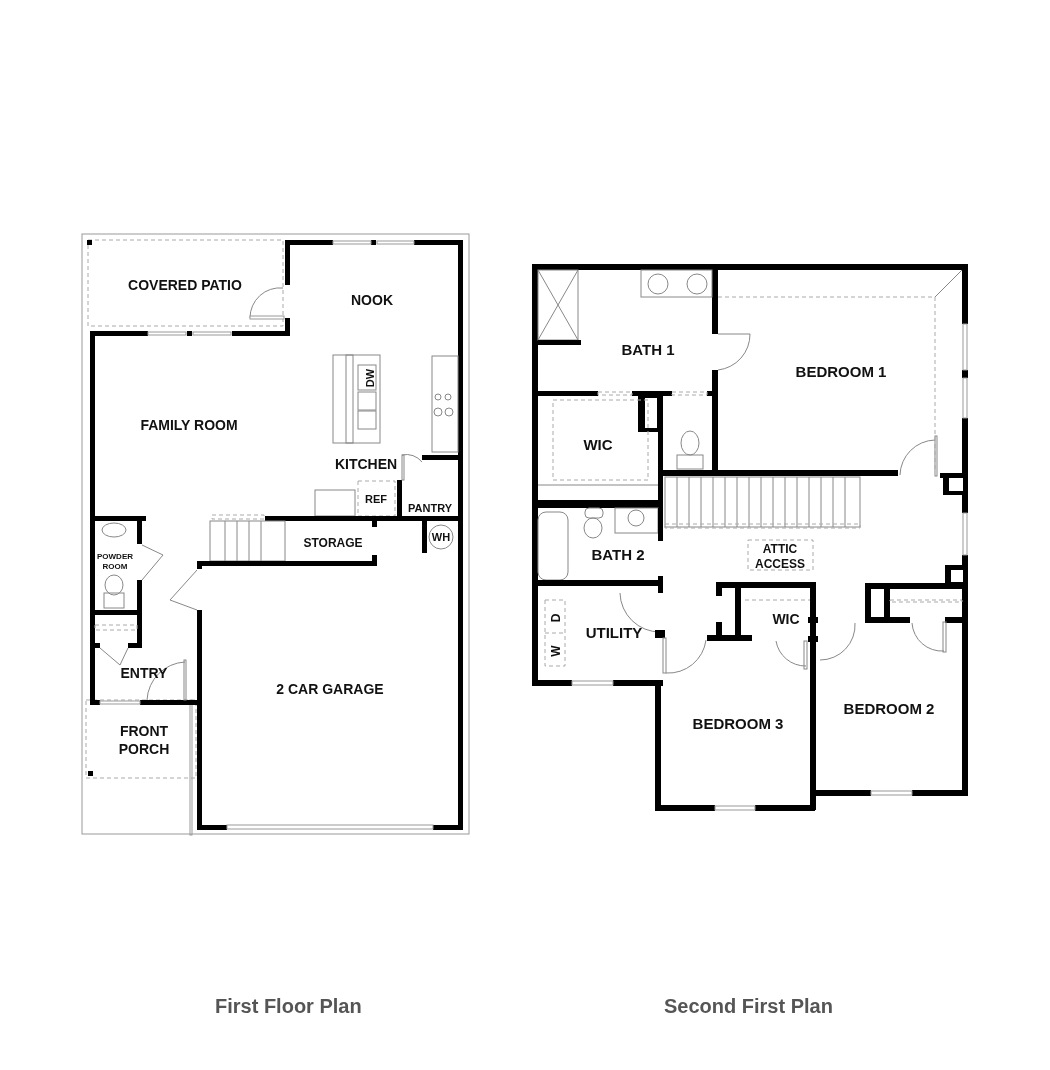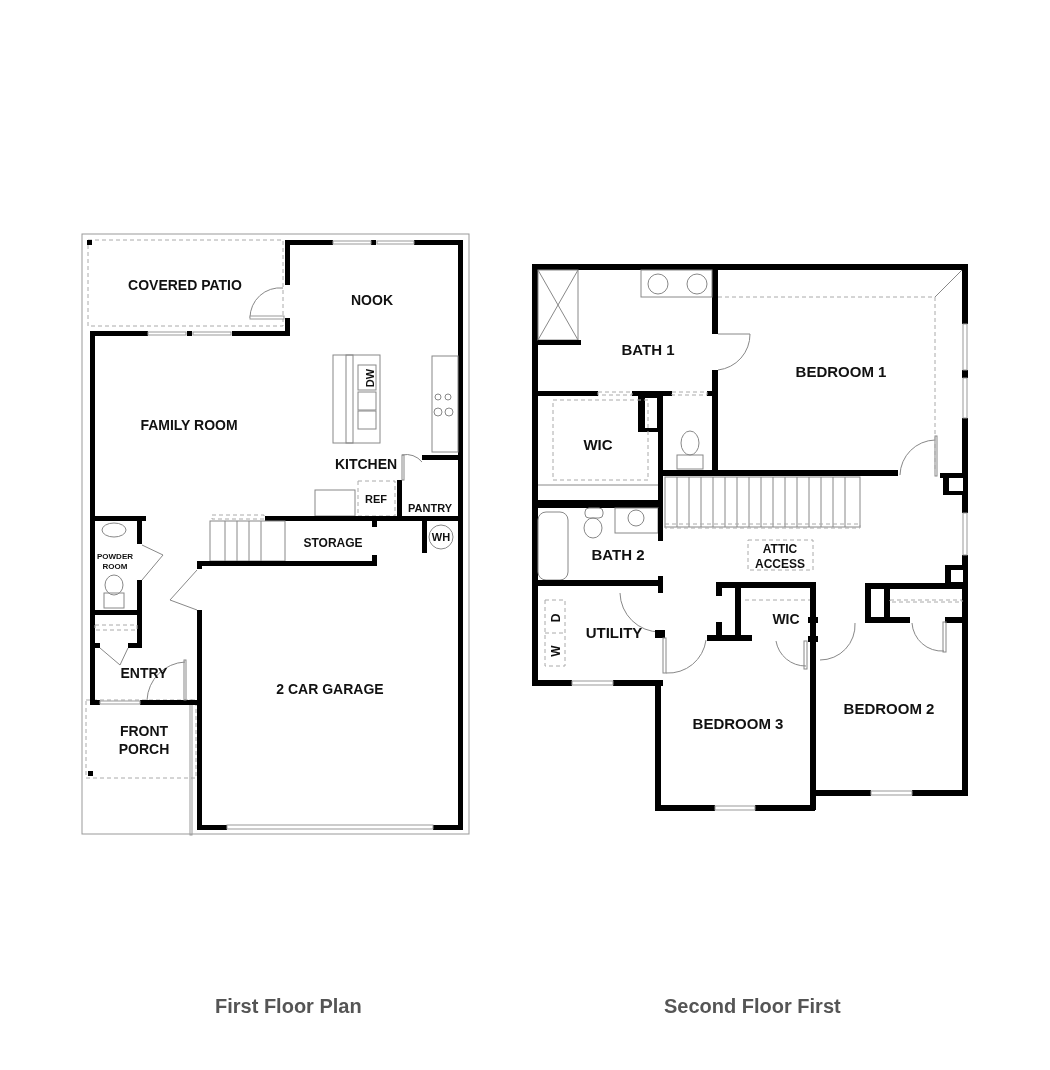--- a/index.html
+++ b/index.html
@@ -269,13 +269,13 @@
     <text x="614" y="638" font-size="15" class="lbl">UTILITY</text>
     <text x="560" y="651" font-size="12" class="lbl" transform="rotate(-90 560 651)">W</text>
     <text x="560" y="618" font-size="12" class="lbl" transform="rotate(-90 560 618)">D</text>
     <text x="786" y="624" font-size="14" class="lbl">WIC</text>
     <text x="738" y="729" font-size="15" class="lbl">BEDROOM 3</text>
     <text x="889" y="714" font-size="15" class="lbl">BEDROOM 2</text>
   </g>
 </svg>
 
 <div class="caption" style="left:215px;">First Floor Plan</div>
-<div class="caption" style="left:664px;">Second Floor First</div>
+<div class="caption" style="left:664px;">Second First Plan</div>
 
 </body></html>

